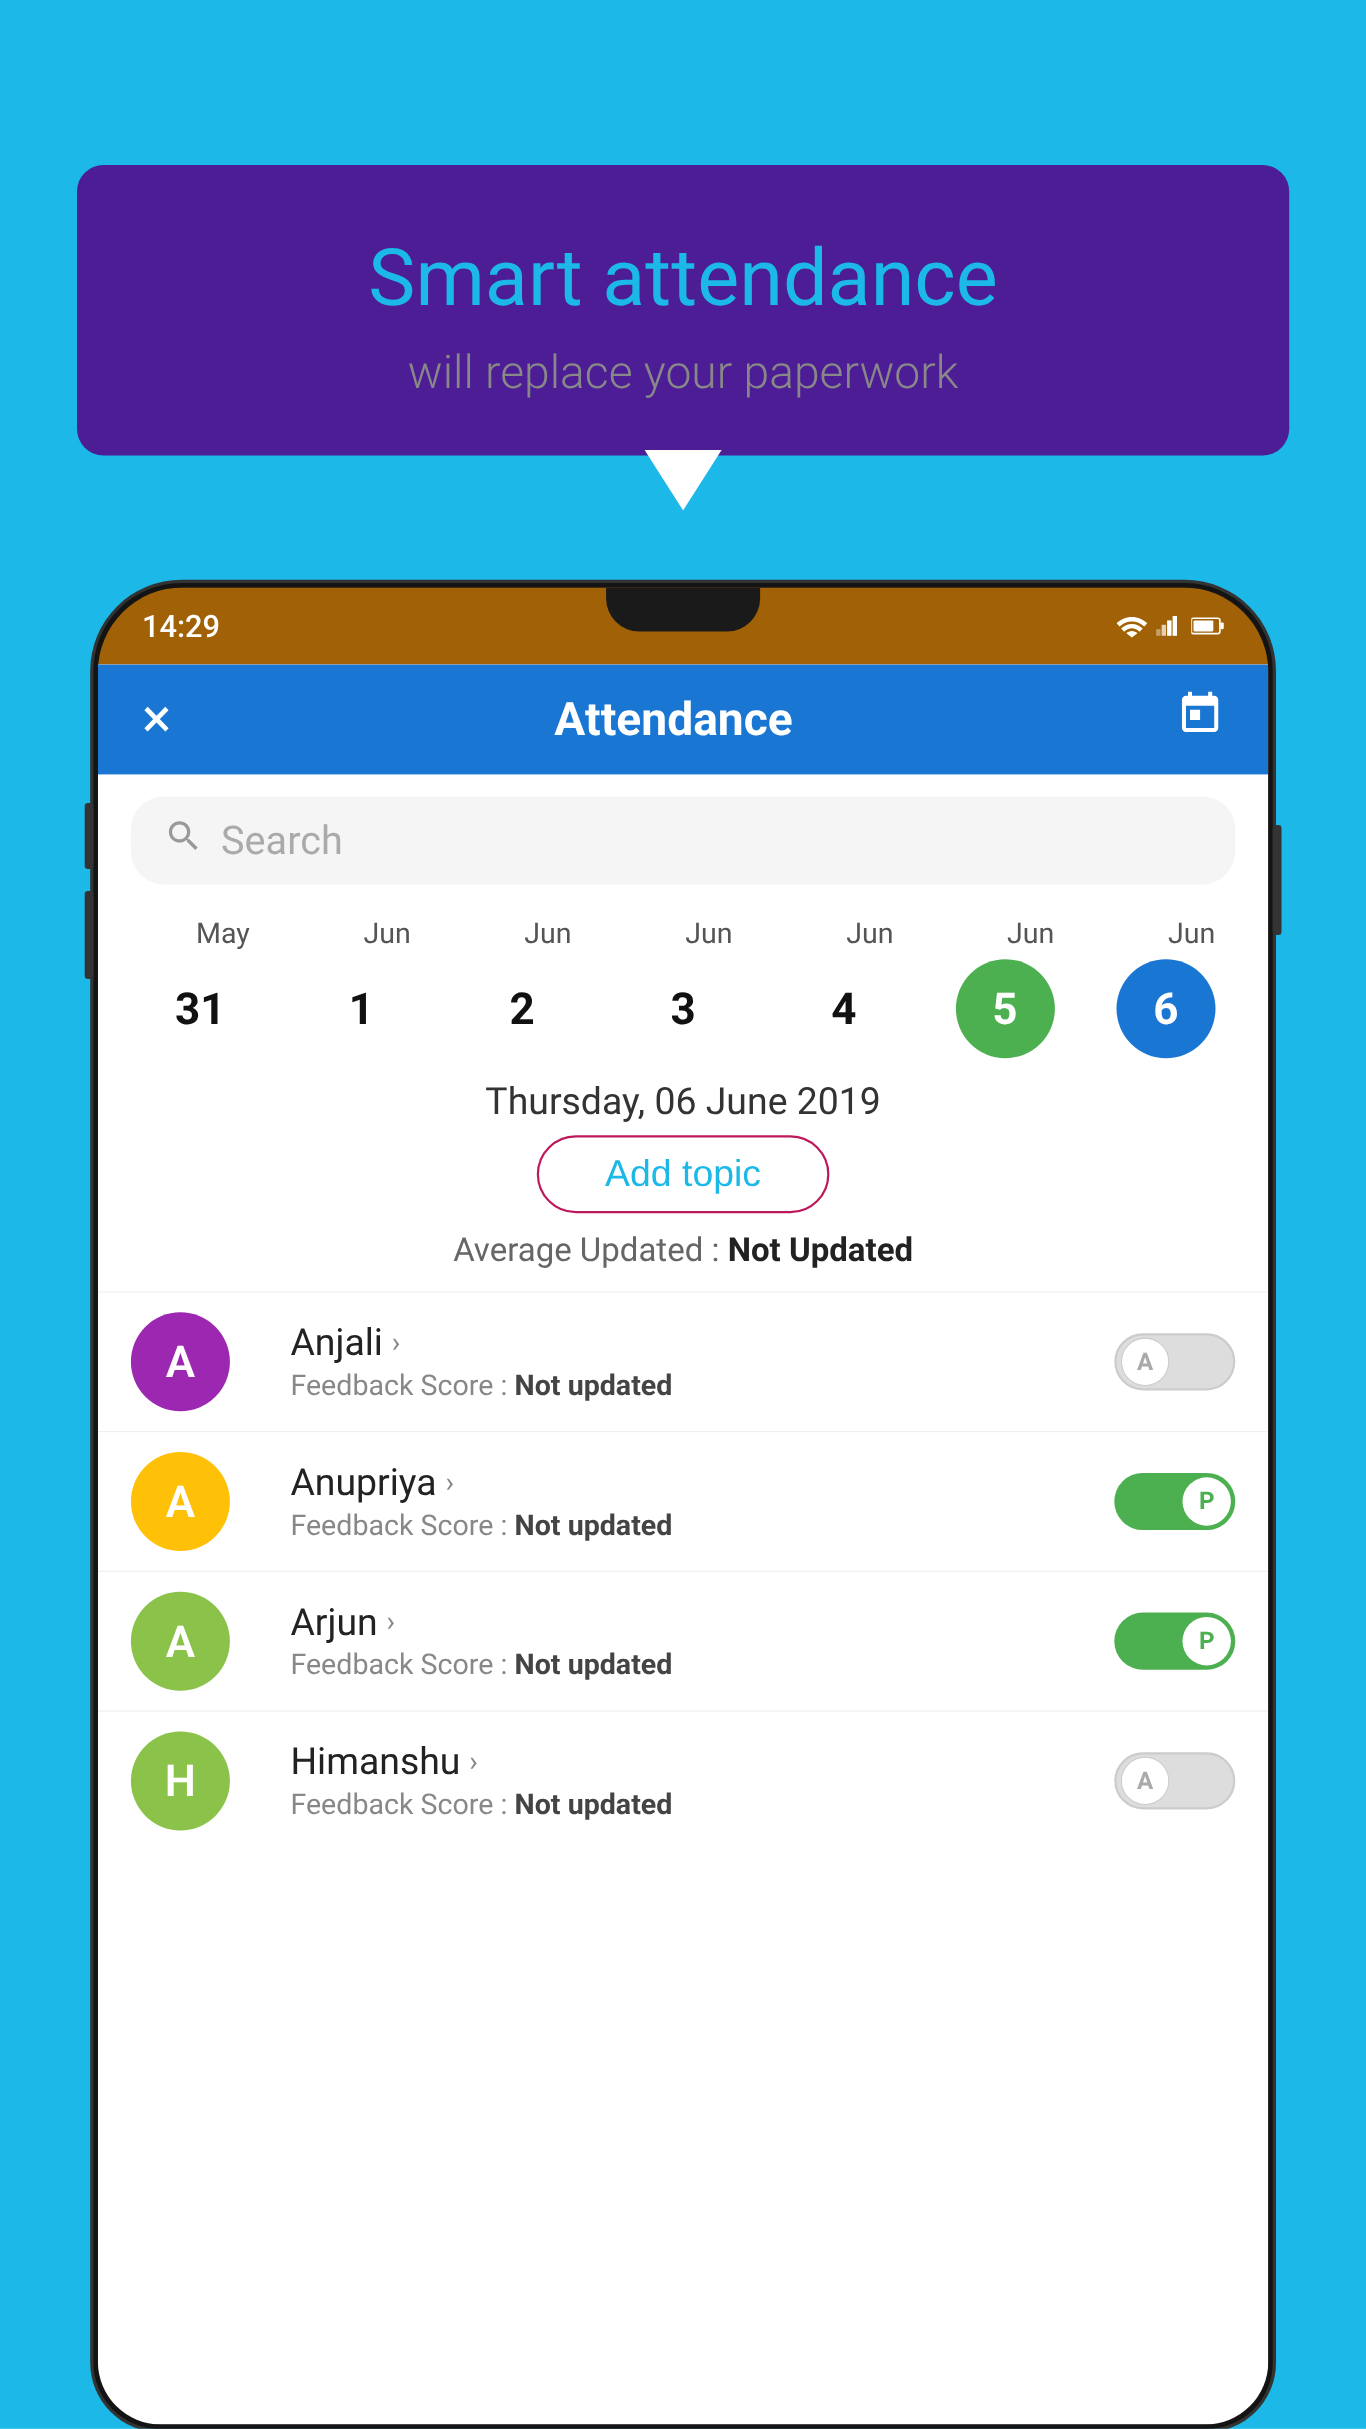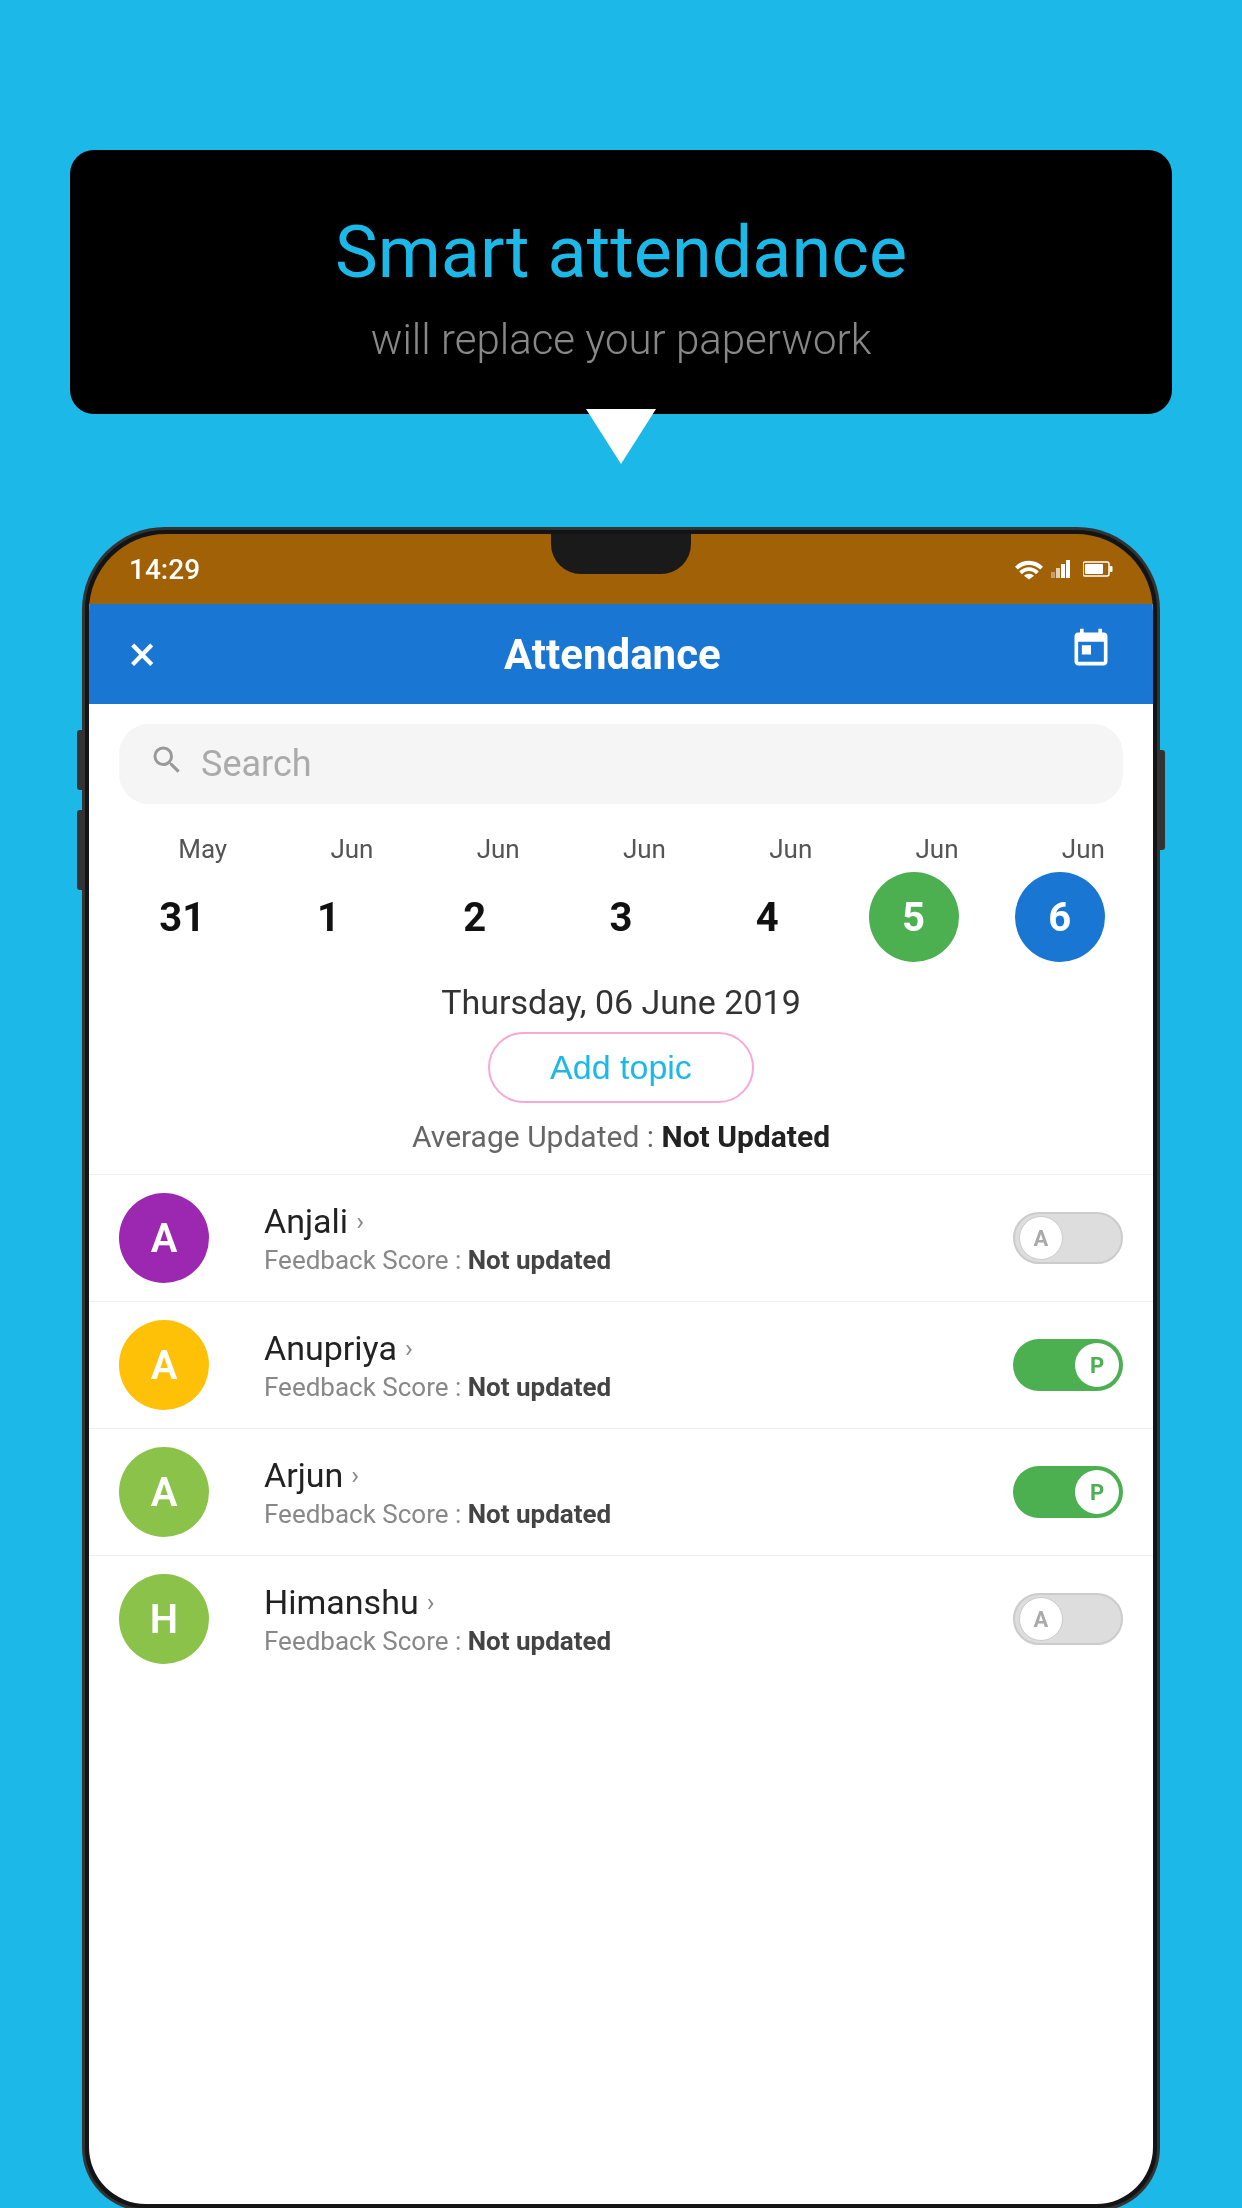--- a/index.html
+++ b/index.html
@@ -11,21 +11,21 @@
       overflow: hidden;
       position: relative;
     }
 
     
     .speech-bubble {
       position: absolute;
       top: 150px;
       left: 70px;
       right: 70px;
-      background: #000000;
+      background: #4c1d95;
       border-radius: 24px;
       padding: 60px 40px 50px;
       text-align: center;
     }
     .speech-bubble::after {
       content: '';
       position: absolute;
       bottom: -50px;
       left: 50%;
       transform: translateX(-50%);
@@ -185,21 +185,21 @@
       text-align: center;
       font-size: 34px;
       color: #333;
       margin: 20px 0 10px;
     }
 
     
     .add-topic-btn {
       display: block;
       margin: 0 auto 16px;
-      border: 2px solid #f9a8d4;
+      border: 2px solid #be185d;
       background: white;
       color: #1BB8E8;
       border-radius: 40px;
       padding: 14px 60px;
       font-size: 34px;
       cursor: pointer;
       width: fit-content;
     }
 
     

